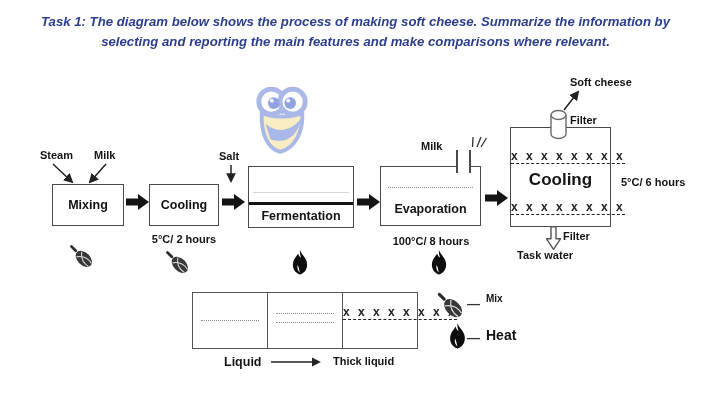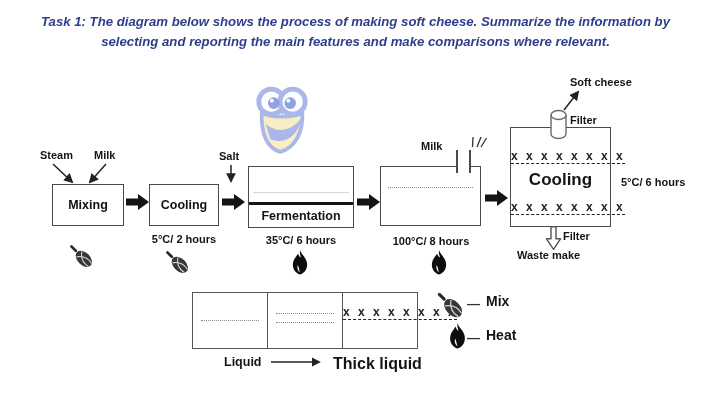--- a/index.html
+++ b/index.html
@@ -121,32 +121,32 @@
 
   <svg class="abs" style="left:222px;top:194px" width="23" height="16" viewBox="0 0 23 16">
     <polygon points="0,4.5 12,4.5 12,0 23,8 12,16 12,11.5 0,11.5" fill="#141414"></polygon>
   </svg>
 
   <div class="box" style="left:248px;top:166px;width:106px;height:62px">
     <div class="grayline"></div>
     <div class="thickline"></div>
     <div class="inner-label" style="bottom:4px">Fermentation</div>
   </div>
-  <div class="cond" style="left:250px;top:234px;width:102px">35°C/ 6 hours</div>
   <svg class="abs" style="left:290px;top:249px" width="20" height="27" viewBox="0 0 20 27">
     <path d="M10 1 C 11 5 15 7.5 16.5 12 C 18.5 18 15.5 24 10 25.5 C 4.5 24 1.5 18 3.5 12 C 4.6 8.8 7 6.8 8.2 4.4 C 8.6 6.6 9.6 8 11 8.6 C 10.2 6.2 9.6 3.4 10 1 Z" fill="#0d0d0d"></path>
     <path d="M7.6 16 C 6.8 19.4 8 22.2 10 23.6 C 8.9 21 9.2 18.4 7.6 16 Z" fill="#fff"></path>
   </svg>
 
   <svg class="abs" style="left:357px;top:194px" width="23" height="16" viewBox="0 0 23 16">
     <polygon points="0,4.5 12,4.5 12,0 23,8 12,16 12,11.5 0,11.5" fill="#141414"></polygon>
   </svg>
 
   <div class="box" style="left:380px;top:166px;width:101px;height:60px">
     <div class="dotline" style="left:7px;right:7px;top:20px"></div>
+    <div class="inner-label" style="bottom:9px">Evaporation</div>
   </div>
   <div class="chimney"></div>
   <div class="lbl" style="left:421px;top:140px">Milk</div>
   <svg class="abs" style="left:470px;top:134px" width="18" height="15" viewBox="0 0 18 15">
     <line x1="2.5" y1="13" x2="3" y2="3" stroke="#333" stroke-width="1.3"></line>
     <line x1="7" y1="13" x2="11" y2="3" stroke="#333" stroke-width="1.3"></line>
     <line x1="11" y1="13" x2="16.5" y2="4" stroke="#333" stroke-width="1.3"></line>
   </svg>
   <div class="cond" style="left:388px;top:235px;width:86px">100°C/ 8 hours</div>
   <svg class="abs" style="left:429px;top:249px" width="20" height="27" viewBox="0 0 20 27">
@@ -177,21 +177,21 @@
         </marker>
       </defs>
     <line x1="5" y1="23" x2="19" y2="5" stroke="#222" stroke-width="1.5" marker-end="url(#ahsc)"></line>
   </svg>
   <div class="lbl" style="left:570px;top:76px">Soft cheese</div>
 
   <svg class="abs" style="left:545px;top:226px;z-index:3" width="17" height="25" viewBox="0 0 17 25">
     <path d="M6 0.8 h5 v12 h4.5 l-7 10.5 -7 -10.5 h4.5 z" fill="#fff" stroke="#555" stroke-width="1.4" stroke-linejoin="round"></path>
   </svg>
   <div class="lbl" style="left:563px;top:230px">Filter</div>
-  <div class="lbl" style="left:517px;top:249px">Waste make</div>
+  <div class="lbl" style="left:517px;top:249px">Task water</div>
 
   <div class="tbl">
     <div class="cell">
       <div class="dotline" style="left:8px;right:8px;top:27px"></div>
     </div>
     <div class="cell">
       <div class="dotline" style="left:8px;right:8px;top:20px"></div>
       <div class="dotline" style="left:8px;right:8px;top:29px"></div>
     </div>
     <div class="cell">
@@ -200,32 +200,32 @@
   </div>
   <div class="lbl" style="left:224px;top:355px;font-size:12.5px">Liquid</div>
   <svg class="abs" style="left:269px;top:356px" width="58" height="12" viewBox="0 0 58 12">
     <defs>
         <marker id="ahlq" viewBox="0 0 10 10" refX="8" refY="5" markerWidth="6.5" markerHeight="6.5" orient="auto-start-reverse">
           <path d="M0 0 L10 5 L0 10 z" fill="#222"></path>
         </marker>
       </defs>
     <line x1="2" y1="6" x2="50" y2="6" stroke="#222" stroke-width="1.4" marker-end="url(#ahlq)"></line>
   </svg>
-  <div class="lbl" style="left:333px;top:355px;font-size:16px">Thick liquid</div>
+  <div class="lbl" style="left:333px;top:355px;font-size:11px">Thick liquid</div>
 
   <div class="icon-wrap" style="left:440px;top:288px">
     <svg width="20" height="34" viewBox="0 0 18 30">
       <rect x="7.6" y="0" width="2.8" height="9" rx="1.4" fill="#2b2b2b"></rect>
       <ellipse cx="9" cy="19" rx="6.3" ry="9.6" fill="#383838"></ellipse>
       <path d="M5.2 12.4 C 11 16.4 12.4 22.4 11.2 27.6" stroke="#d9d9d9" stroke-width="1.1" fill="none"></path>
       <path d="M12.8 12.4 C 7 16.4 5.6 22.4 6.8 27.6" stroke="#d9d9d9" stroke-width="1.1" fill="none"></path>
     </svg>
   </div>
   <div class="lbl" style="left:467px;top:296px;font-size:13px;color:#333">—</div>
-  <div class="lbl" style="left:486px;top:293px;font-size:14px">Mix</div>
+  <div class="lbl" style="left:486px;top:293px;font-size:10px">Mix</div>
 
   <svg class="abs" style="left:447px;top:322px" width="21" height="28" viewBox="0 0 20 27">
     <path d="M10 1 C 11 5 15 7.5 16.5 12 C 18.5 18 15.5 24 10 25.5 C 4.5 24 1.5 18 3.5 12 C 4.6 8.8 7 6.8 8.2 4.4 C 8.6 6.6 9.6 8 11 8.6 C 10.2 6.2 9.6 3.4 10 1 Z" fill="#0d0d0d"></path>
     <path d="M7.6 16 C 6.8 19.4 8 22.2 10 23.6 C 8.9 21 9.2 18.4 7.6 16 Z" fill="#fff"></path>
   </svg>
   <div class="lbl" style="left:467px;top:330px;font-size:13px;color:#333">—</div>
   <div class="lbl" style="left:486px;top:327px;font-size:14px">Heat</div>
 
 </div>
 

